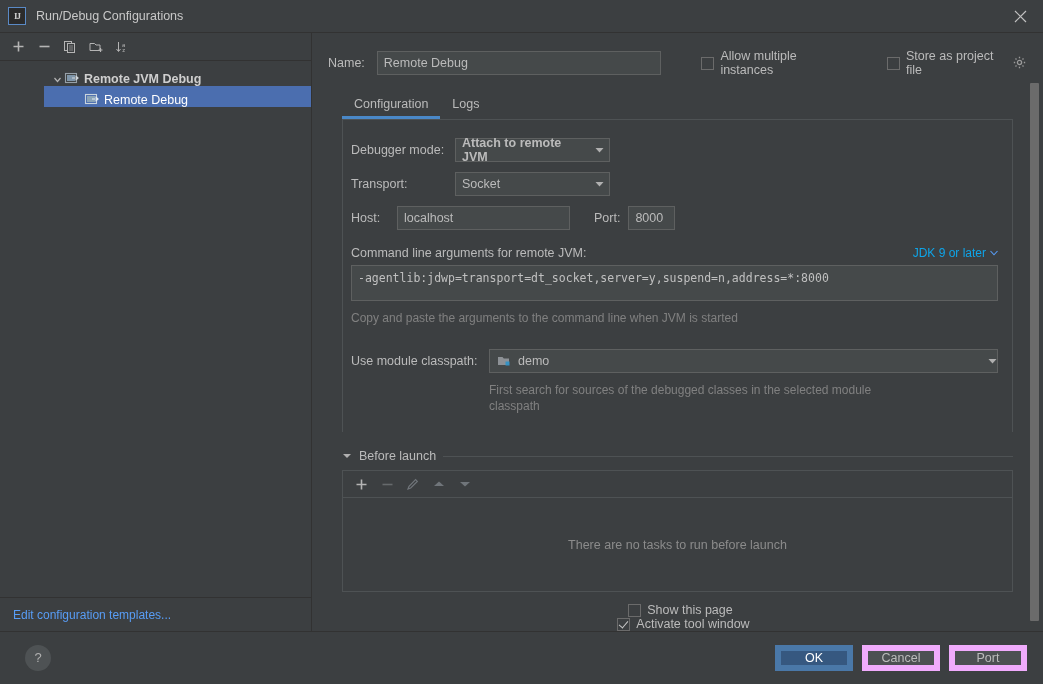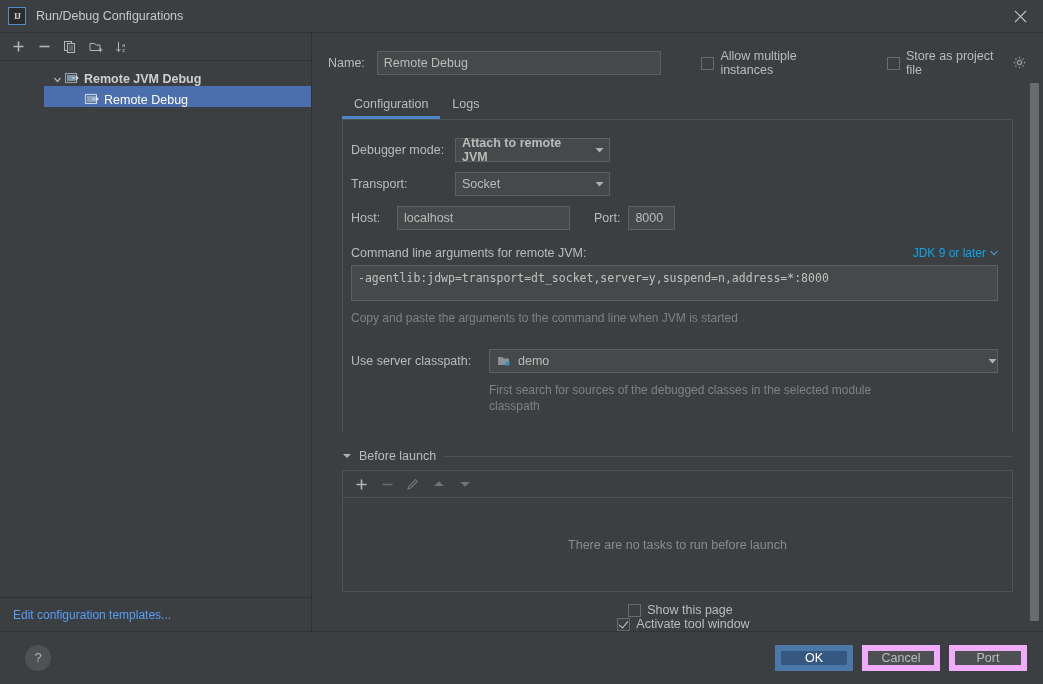--- a/index.html
+++ b/index.html
@@ -556,21 +556,21 @@
             <path d="M0.5 1 L4 4.8 L7.5 1" stroke="#589df6" stroke-width="1.1" fill="none"></path>
           </svg>
         </span>
       </div>
 
       <div class="args-box">-agentlib:jdwp=transport=dt_socket,server=y,suspend=n,address=*:8000</div>
 
       <div class="hint">Copy and paste the arguments to the command line when JVM is started</div>
 
       <div class="mod-row">
-        <span class="mod-label">Use server classpath:</span>
+        <span class="mod-label">Use module classpath:</span>
         <div class="mod-combo">
           <span style="margin-right:6px;display:flex">
             <svg width="15" height="14" viewBox="0 0 15 14">
               <path d="M1 3 H5.5 L6.8 4.6 H12 V11 H1 Z" fill="#8d9196"></path>
               <rect x="8.5" y="7.5" width="4" height="4" fill="#3592c4"></rect>
             </svg>
           </span>
           <span>demo</span>
           <span class="arrow" style="margin-left:auto">
             <svg width="9" height="7" viewBox="0 0 9 7">

